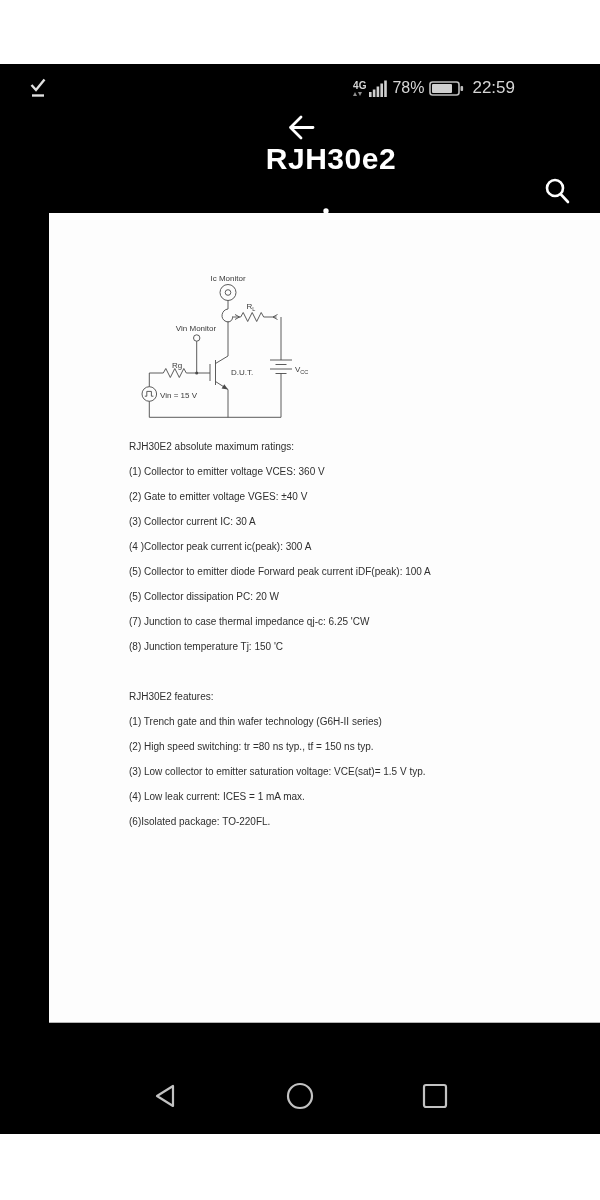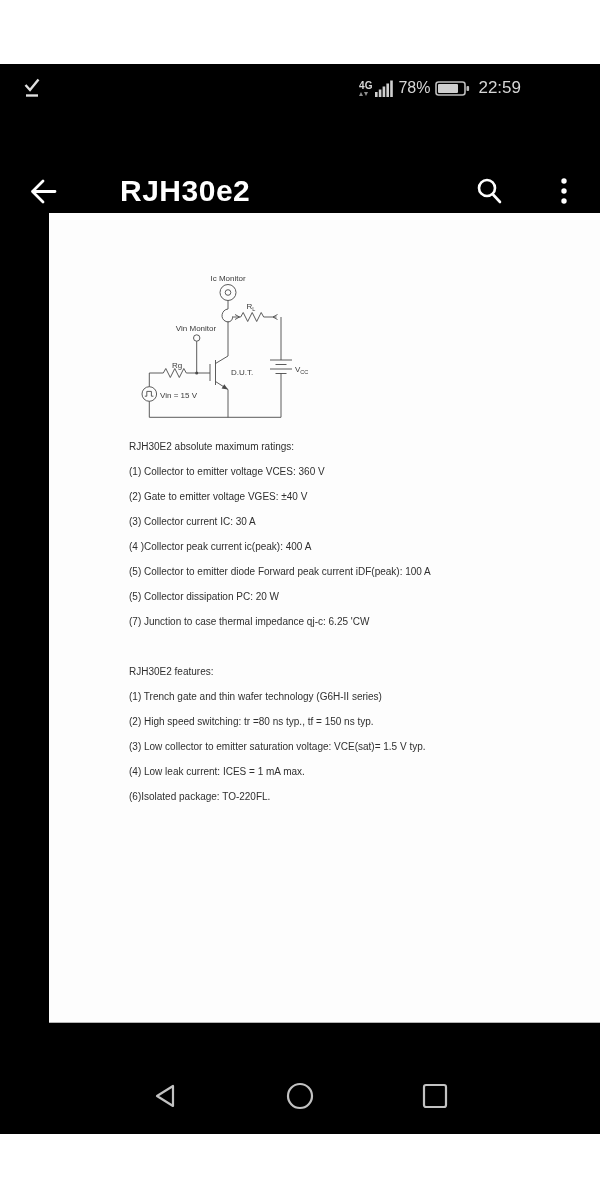--- a/index.html
+++ b/index.html
@@ -7,35 +7,35 @@
     --status_text:#d6d6d6; --appbar_text:#ffffff; --nav_icon:#c2c2c2; --page_border:#b5b5b5;
     --letterbox:#ffffff;
   }
   html,body{margin:0;padding:0;}
   body{font-family:"Liberation Sans",sans-serif;background:#fff;}
   .screenshot{position:relative;width:600px;height:1200px;background:var(--letterbox);overflow:hidden;}
   .phone-screen{position:absolute;left:0;top:64px;width:600px;height:1070px;background:var(--screen_bg);}
 
   
   .status-bar{position:absolute;left:0;top:0;width:544px;height:48px;display:flex;align-items:center;
-    padding:0 23px;box-sizing:border-box;color:var(--status_text);gap:45px;}
+    padding:0 29px;box-sizing:border-box;color:var(--status_text);gap:45px;}
   .sb-spacer{flex:1;}
   .sb-right{display:flex;align-items:center;gap:5px;}
   .net-block{display:flex;flex-direction:column;align-items:flex-start;line-height:1;margin-right:-2px;}
   .net-type{font-size:10px;font-weight:bold;letter-spacing:0;}
   .net-arrows{display:flex;gap:1px;margin-top:1px;}
   .net-arrows i{display:block;width:0;height:0;border-left:2px solid transparent;border-right:2px solid transparent;}
   .net-arrows .up{border-bottom:4px solid #8f8f8f;}
   .net-arrows .dn{border-top:4px solid #8f8f8f;}
   .sb-text{font-size:16px;}
   .sb-time{font-size:17px;margin-left:3px;}
 
   
   .app-bar{position:absolute;left:0;top:48px;width:600px;height:158px;box-sizing:border-box;
-    display:flex;align-items:center;padding:0 28px 0 27px;color:var(--appbar_text);}
+    display:flex;align-items:center;padding:0 28px 0 27px;color:var(--appbar_text);flex-direction:column;}
   .app-title{font-size:30px;font-weight:bold;margin-left:63px;letter-spacing:.5px;}
   .icon-btn{background:none;border:none;padding:0;margin:0;cursor:pointer;display:flex;align-items:center;}
   .search-btn{margin-left:auto;}
   .menu-btn{margin-left:52px;}
 
   
   .page{position:absolute;left:13px;top:149px;width:573px;height:809px;background:var(--page_bg);
     border-right:1px solid var(--page_border);border-bottom:1px solid var(--page_border);margin-left:36px;}
   .circuit{position:absolute;left:87px;top:49px;}
   .circuit text{fill:#3a3a3a;font-family:"Liberation Sans",sans-serif;font-size:8px;}
@@ -155,24 +155,25 @@
 
         <path class="w" d="M113.3 417.3 H245"></path>
       </svg>
 
       <div class="text-block">
         <div>
           <p>RJH30E2 absolute maximum ratings:</p>
           <p>(1) Collector to emitter voltage VCES: 360 V</p>
           <p>(2) Gate to emitter voltage VGES: ±40 V</p>
           <p>(3) Collector current IC: 30 A</p>
-          <p>(4 )Collector peak current ic(peak): 400 A</p>
+          <p>(4 )Collector peak current ic(peak): 300 A</p>
           <p>(5) Collector to emitter diode Forward peak current iDF(peak): 100 A</p>
           <p>(5) Collector dissipation PC: 20 W</p>
           <p>(7) Junction to case thermal impedance qj-c: 6.25 'CW</p>
+          <p>(8) Junction temperature Tj: 150 'C</p>
         </div>
         <div class="features-block">
           <p>RJH30E2 features:</p>
           <p>(1) Trench gate and thin wafer technology (G6H-II series)</p>
           <p>(2) High speed switching: tr =80 ns typ., tf = 150 ns typ.</p>
           <p>(3) Low collector to emitter saturation voltage: VCE(sat)= 1.5 V typ.</p>
           <p>(4) Low leak current: ICES = 1 mA max.</p>
           <p>(6)Isolated package: TO-220FL.</p>
         </div>
       </div>

